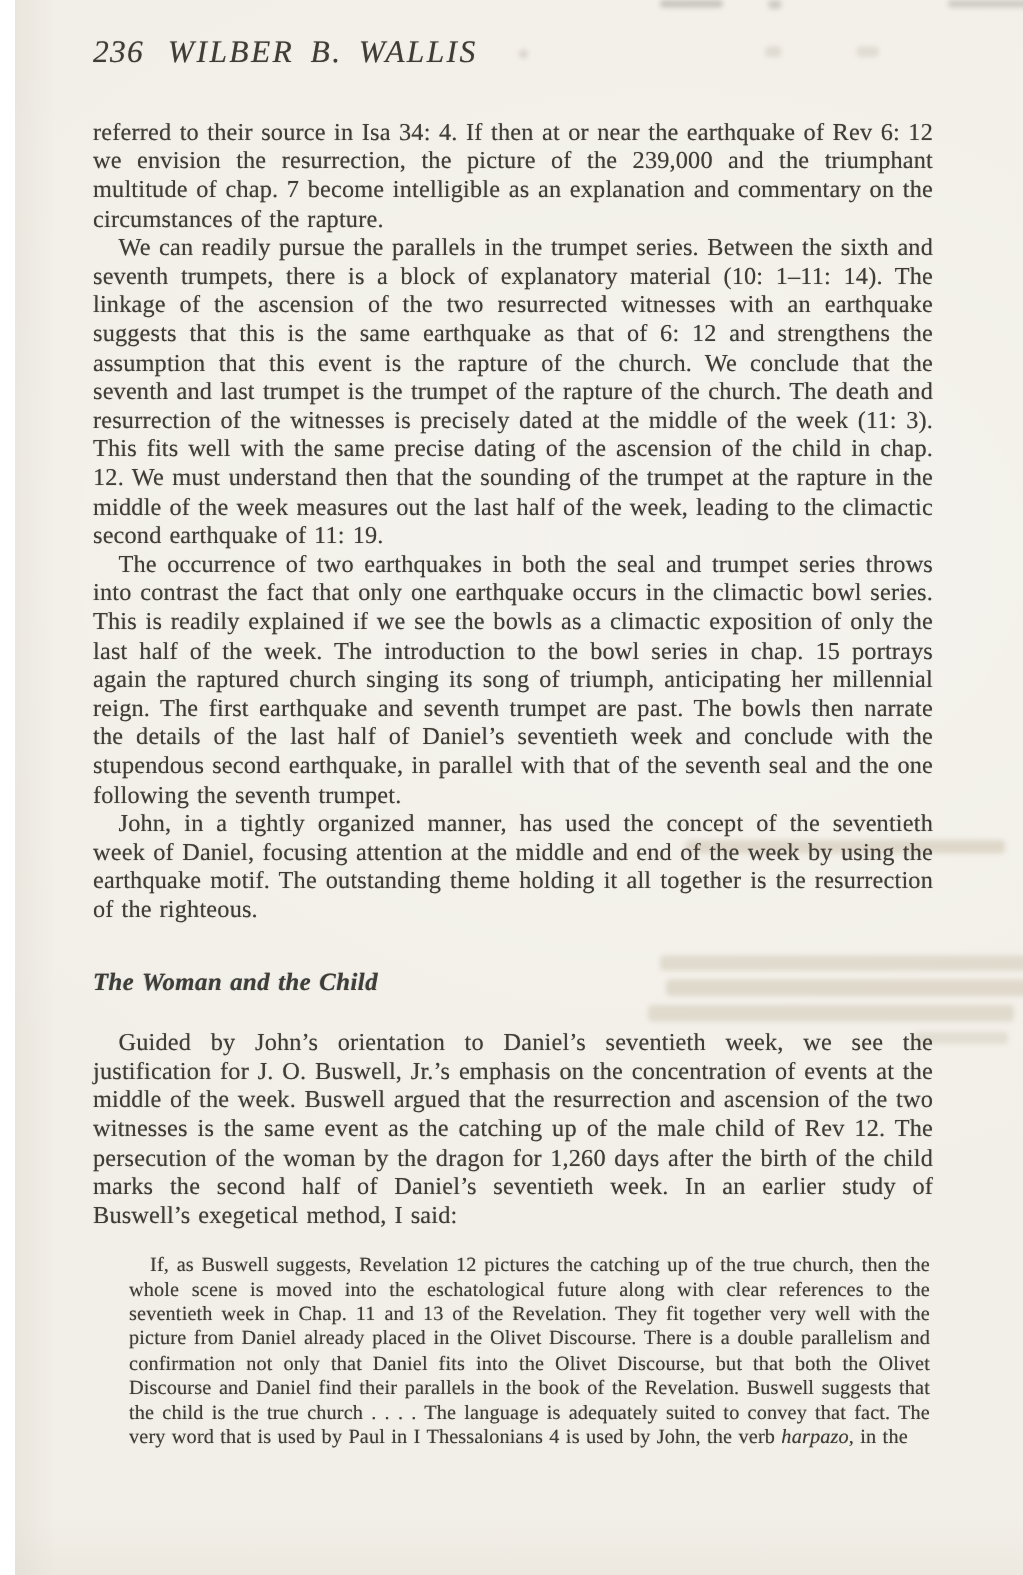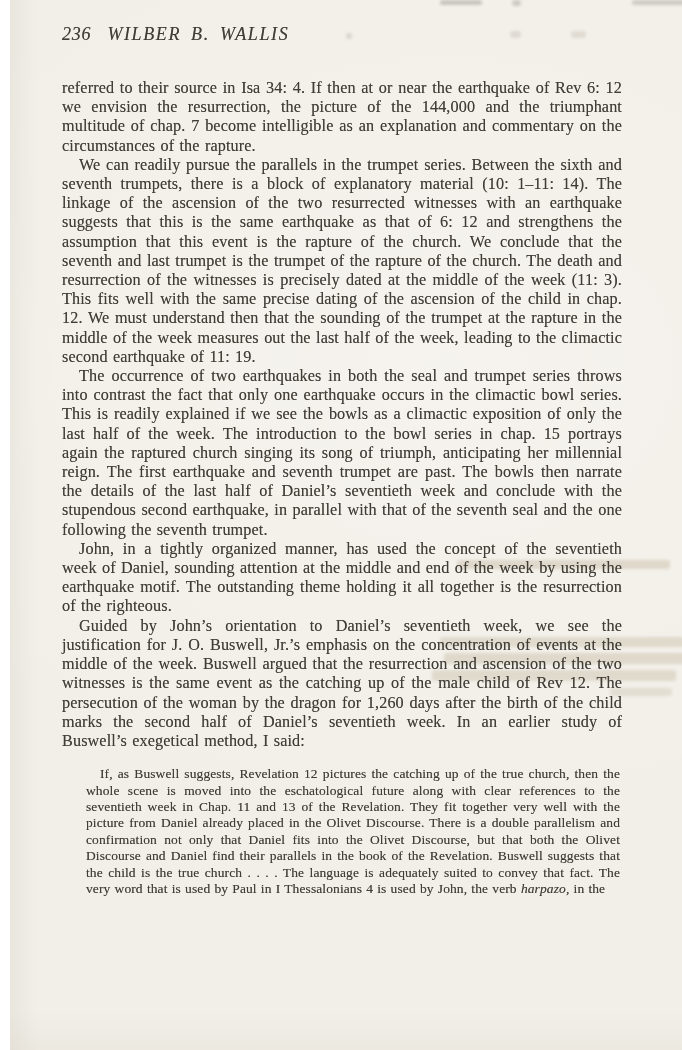--- a/index.html
+++ b/index.html
@@ -33,21 +33,21 @@
   .g-row2 { left:434px; top:653px; width:242px; height:11px; background:rgba(188,176,150,0.36); }
   .g-row3 { left:422px; top:670px; width:244px; height:11px; background:rgba(188,176,150,0.34); }
   .g-row4 { left:600px; top:688px; width:62px;  height:8px;  background:rgba(188,176,150,0.28); }
 
   .content {
     position:absolute; left:62px; top:26px; width:560px;
     color:#403d37;
     text-shadow:0 0 0.6px rgba(64,61,55,0.55);
   }
   .running-head {
-    font-style:italic; font-size:18px; line-height:16px; letter-spacing:0.8px;
+    font-style:italic; font-size:21px; line-height:16px; letter-spacing:0.8px;
     white-space:nowrap;
   }
   .running-head .author { margin-left:16px; letter-spacing:1.6px; word-spacing:4px; }
   .body-text { margin-top:37px; }
   .body-text p {
     margin:0; text-align:justify;
     font-size:16.2px; line-height:19.2px;
     letter-spacing:0.12px; word-spacing:1.1px;
   }
   .body-text p.indent { text-indent:17px; }
@@ -83,24 +83,25 @@
     <span class="artifact g-row4"></span>
   </div>
   <div class="page-edge"></div>
 
   <div class="content">
     <div class="running-head">
       <span class="pagenum">236</span><span class="author">WILBER B. WALLIS</span>
     </div>
 
     <div class="body-text">
-      <p>referred to their source in Isa 34: 4. If then at or near the earthquake of Rev 6: 12 we envision the resurrection, the picture of the 144,000 and the triumphant multitude of chap. 7 become intelligible as an explanation and commentary on the circumstances of the rapture.</p>
+      <p>referred to their source in Isa 34: 4. If then at or near the earthquake of Rev 6: 12 we envision the resurrection, the picture of the 239,000 and the triumphant multitude of chap. 7 become intelligible as an explanation and commentary on the circumstances of the rapture.</p>
       <p class="indent">We can readily pursue the parallels in the trumpet series. Between the sixth and seventh trumpets, there is a block of explanatory material (10: 1–11: 14). The linkage of the ascension of the two resurrected witnesses with an earthquake suggests that this is the same earthquake as that of 6: 12 and strengthens the assumption that this event is the rapture of the church. We conclude that the seventh and last trumpet is the trumpet of the rapture of the church. The death and resurrection of the witnesses is precisely dated at the middle of the week (11: 3). This fits well with the same precise dating of the ascension of the child in chap. 12. We must understand then that the sounding of the trumpet at the rapture in the middle of the week measures out the last half of the week, leading to the climactic second earthquake of 11: 19.</p>
       <p class="indent">The occurrence of two earthquakes in both the seal and trumpet series throws into contrast the fact that only one earthquake occurs in the climactic bowl series. This is readily explained if we see the bowls as a climactic exposition of only the last half of the week. The introduction to the bowl series in chap. 15 portrays again the raptured church singing its song of triumph, anticipating her millennial reign. The first earthquake and seventh trumpet are past. The bowls then narrate the details of the last half of Daniel’s seventieth week and conclude with the stupendous second earthquake, in parallel with that of the seventh seal and the one following the seventh trumpet.</p>
-      <p class="indent">John, in a tightly organized manner, has used the concept of the seventieth week of Daniel, sounding attention at the middle and end of the week by using the earthquake motif. The outstanding theme holding it all together is the resurrection of the righteous.</p>
+      <p class="indent">John, in a tightly organized manner, has used the concept of the seventieth week of Daniel, focusing attention at the middle and end of the week by using the earthquake motif. The outstanding theme holding it all together is the resurrection of the righteous.</p>
 
+      <h2 class="section-heading">The Woman and the Child</h2>
 
       <p class="indent">Guided by John’s orientation to Daniel’s seventieth week, we see the justification for J. O. Buswell, Jr.’s emphasis on the concentration of events at the middle of the week. Buswell argued that the resurrection and ascension of the two witnesses is the same event as the catching up of the male child of Rev 12. The persecution of the woman by the dragon for 1,260 days after the birth of the child marks the second half of Daniel’s seventieth week. In an earlier study of Buswell’s exegetical method, I said:</p>
 
       <blockquote class="quote"><span>If, as Buswell suggests, Revelation 12 pictures the catching up of the true church, then the whole scene is moved into the eschatological future along with clear references to the seventieth week in Chap. 11 and 13 of the Revelation. They fit together very well with the picture from Daniel already placed in the Olivet Discourse. There is a double parallelism and confirmation not only that Daniel fits into the Olivet Discourse, but that both the Olivet Discourse and Daniel find their parallels in the book of the Revelation. Buswell suggests that the child is the true church . . . . The language is adequately suited to convey that fact. The very word that is used by Paul in I Thessalonians 4 is used by John, the verb </span><i>harpazo</i><span>, in the</span></blockquote>
     </div>
   </div>
 </div>
 
 </body></html>

